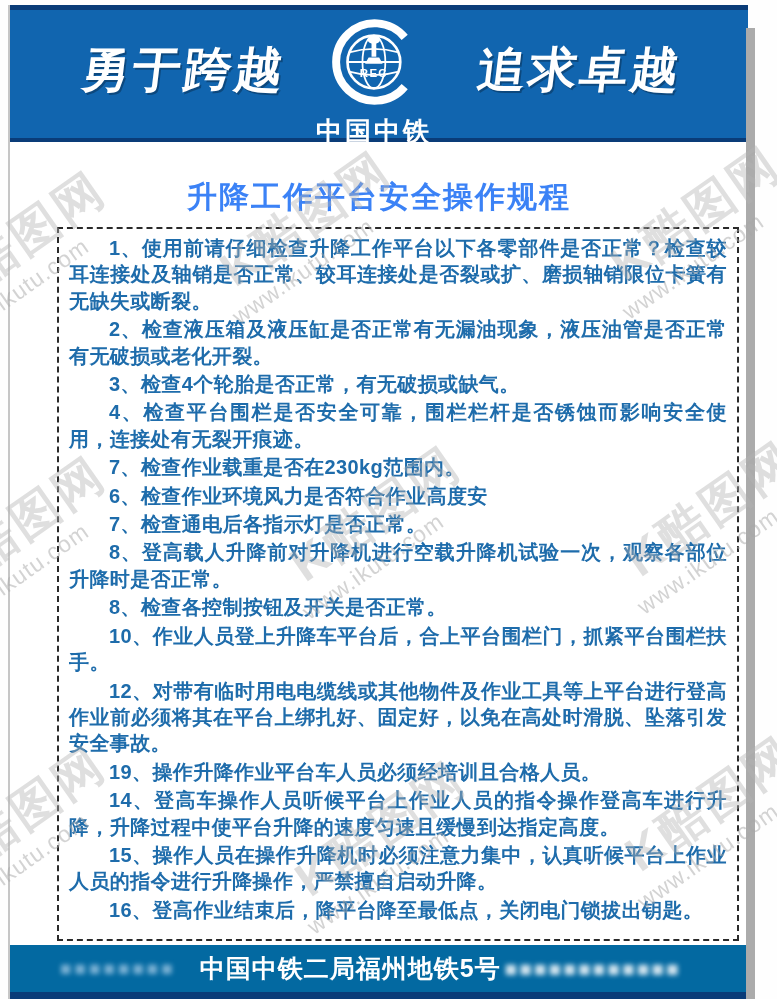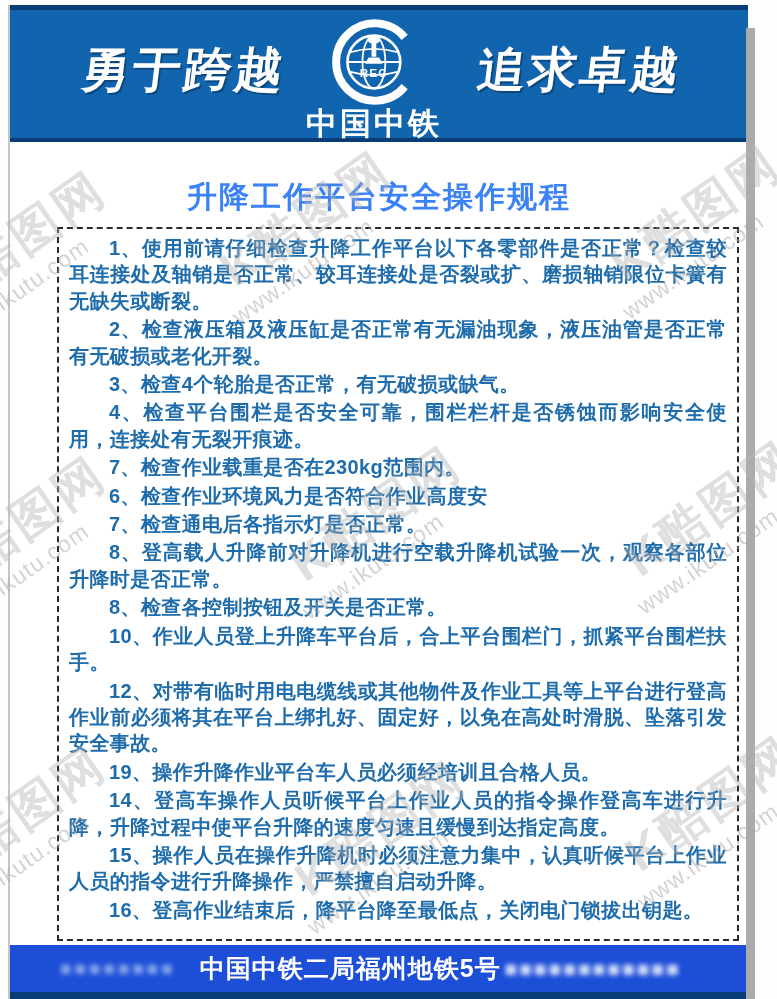--- a/index.html
+++ b/index.html
@@ -12,36 +12,36 @@
   .shadow-right{position:absolute;left:746px;top:28px;width:9px;height:971px;background:#ababab;}
 
   
   .banner{position:absolute;left:0;top:0;width:738px;height:137px;background:#1165af;
           border-top:5px solid #0a3c78;border-bottom:4px solid #0a3c78;box-sizing:border-box;}
   .slogan{position:absolute;top:28px;color:#ffffff;font-size:48px;font-weight:900;
           transform:skewX(-7deg);letter-spacing:3px;text-shadow:2px 2px 0 rgba(0,0,0,0.28);white-space:nowrap;}
   .slogan-left{left:72px;}
   .slogan-right{right:66px;}
   .logo-wrap{position:absolute;left:50%;top:8px;transform:translateX(-53%);width:170px;
-             display:flex;flex-direction:column;align-items:center;}
+             display:flex;flex-direction:column;align-items:center;gap:11px;}
   .logo-svg{width:88px;height:88px;display:block;}
-  .logo-caption{color:#ffffff;font-size:31px;font-weight:900;letter-spacing:3px;margin-top:-3px;white-space:nowrap;}
+  .logo-caption{color:#ffffff;font-size:26px;font-weight:900;letter-spacing:3px;margin-top:-3px;white-space:nowrap;}
 
   
   .title{position:absolute;left:0;top:172px;width:738px;text-align:center;color:#3b82f6;
          font-size:30px;font-weight:700;letter-spacing:2px;white-space:nowrap;}
 
   
   .rules-box{position:absolute;left:47px;top:222px;width:682px;height:714px;box-sizing:border-box;
              border:2px dashed #2a2a2a;padding:4px 8px 0 8px;overflow:hidden;}
   .rule{margin:2px;text-indent:2em;text-align:justify;color:#1e6cab;font-size:20px;
         line-height:26.4px;font-weight:600;letter-spacing:0.4px;}
 
   
-  .footer{position:absolute;left:0;top:940px;width:738px;height:54px;background:#1d4ed8;overflow:hidden;}
+  .footer{position:absolute;left:0;top:940px;width:738px;height:54px;background:#0369a1;overflow:hidden;}
   .footer-bottom-strip{position:absolute;left:0;bottom:0;width:100%;height:7px;background:#0a3c78;}
   .footer-row{position:absolute;left:0;top:0;width:100%;height:47px;display:flex;align-items:center;}
   .footer-blur-left{margin-left:50px;color:rgba(205,226,246,0.60);font-size:19px;letter-spacing:3px;
                     filter:blur(2.5px);white-space:nowrap;}
   .footer-main{margin-left:24px;color:#ffffff;font-size:25px;font-weight:900;letter-spacing:1px;white-space:nowrap;}
   .footer-blur-right{margin-left:4px;color:rgba(255,255,255,0.82);font-size:21px;letter-spacing:2px;
                      filter:blur(2.5px);white-space:nowrap;}
 
   
   .wm-layer{position:absolute;inset:0;z-index:6;pointer-events:none;}

